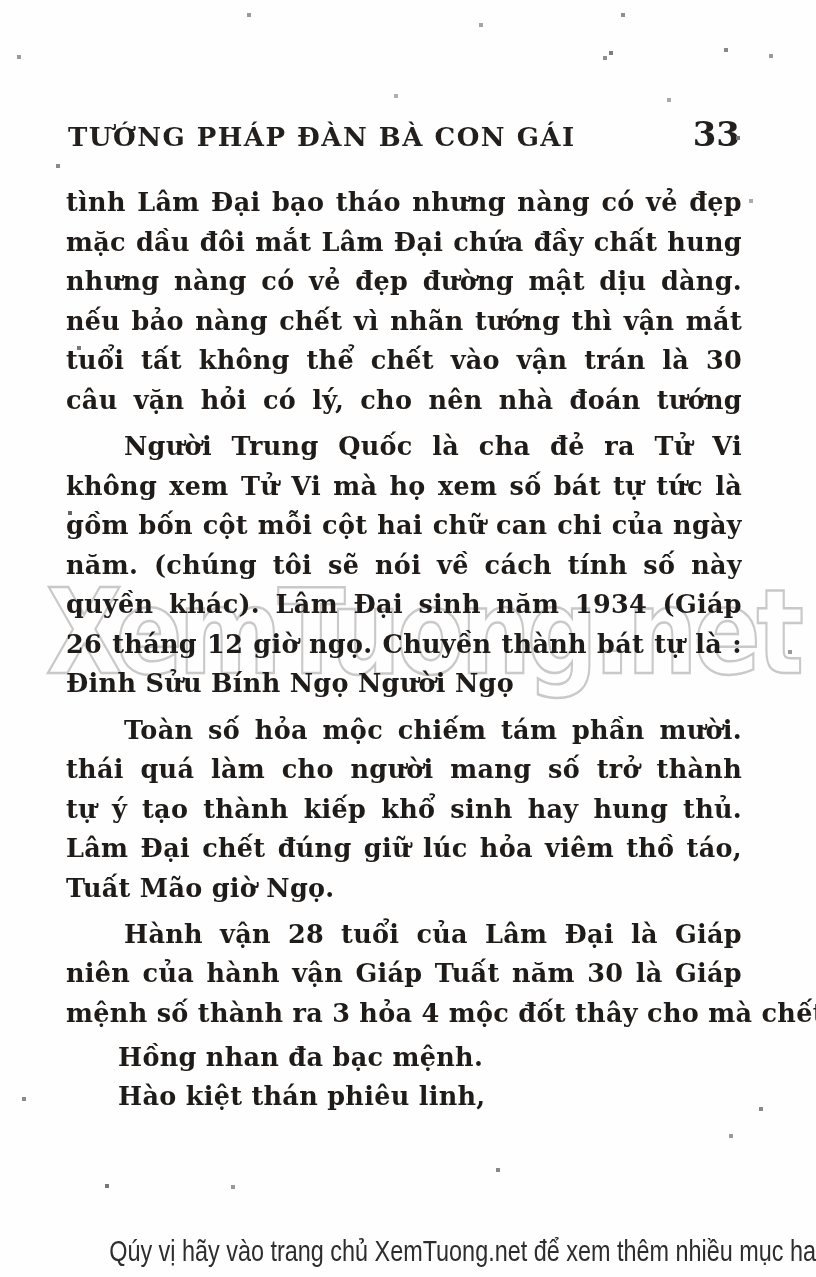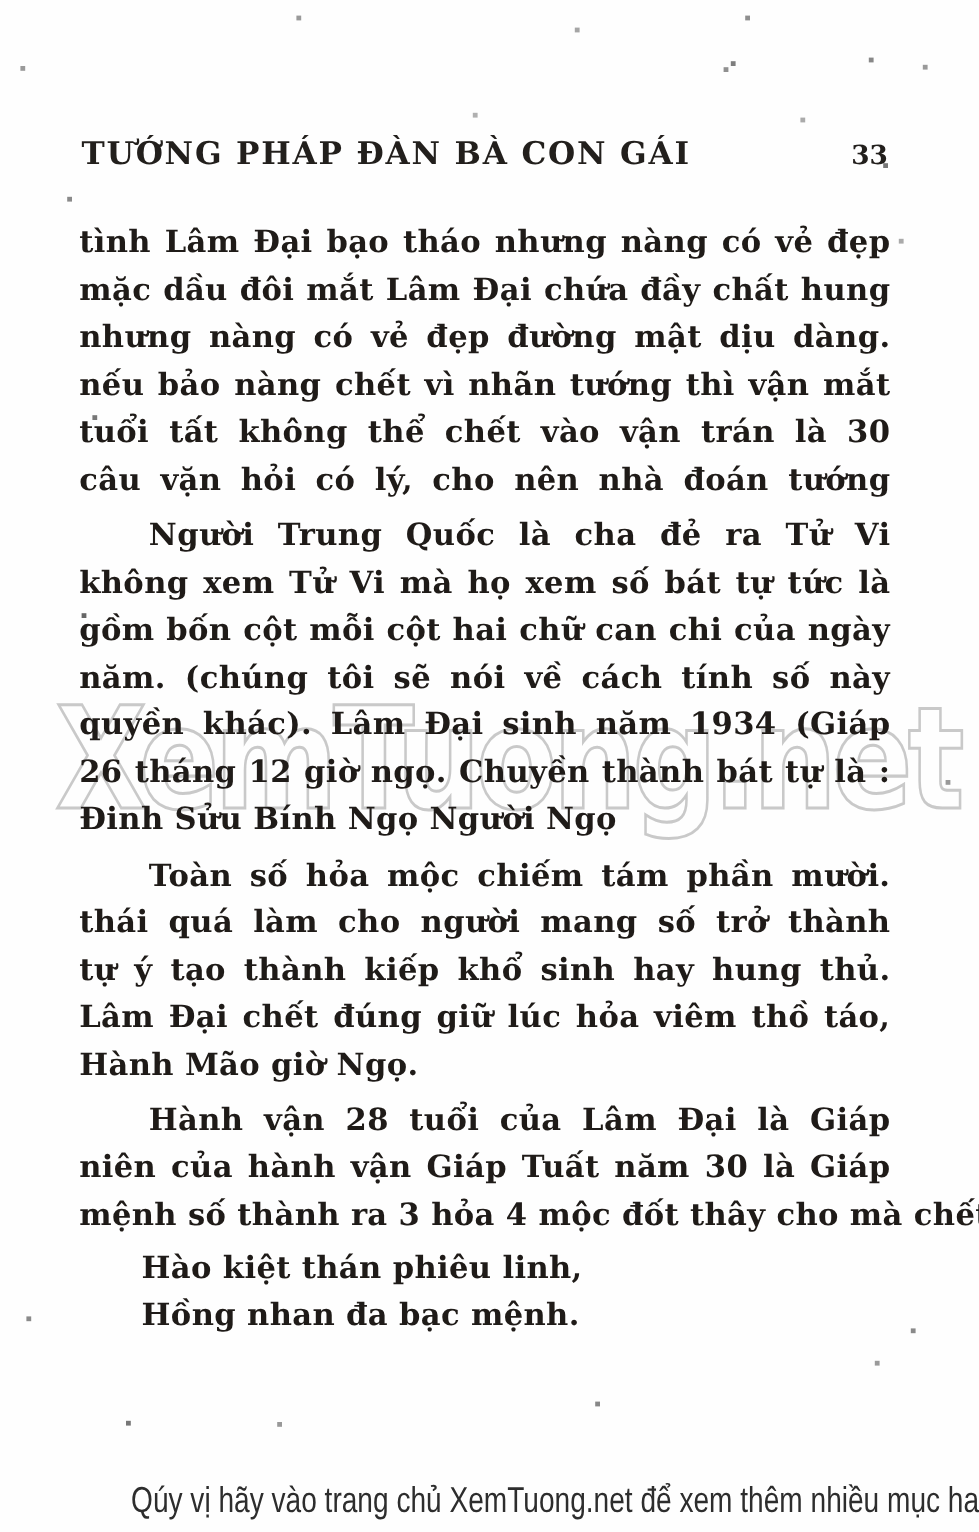--- a/index.html
+++ b/index.html
@@ -11,21 +11,21 @@
     font-family:"DejaVu Serif","Liberation Serif",serif;
     color:#1d1a18;
   }
   
   .header{
     position:absolute;top:114px;left:68px;right:76px;
     display:flex;justify-content:space-between;align-items:baseline;
     font-weight:bold;font-size:26px;letter-spacing:1.5px;
     color:#221f1c;
   }
-  .pagenum{font-size:22px;letter-spacing:0;}
+  .pagenum{font-size:34px;letter-spacing:0;}
   
   .bodytext{
     position:absolute;top:183px;left:66px;right:74px;
     font-size:25.5px;font-weight:bold;letter-spacing:.3px;
     color:#1f1b18;
   }
   .line{
     line-height:39.5px;height:39.5px;white-space:nowrap;
   }
   .jl{ 
@@ -122,32 +122,32 @@
       <div class="line jl">quyền khác). Lâm Đại sinh năm 1934 (Giáp Tuất) ngày</div>
       <div class="line jl">26 tháng 12 giờ ngọ. Chuyền thành bát tự là : Giáp Tuất</div>
       <div class="line">Đinh Sửu Bính Ngọ Người Ngọ</div>
     </div>
 
     <div class="pgap2">
       <div class="line jl fi">Toàn số hỏa mộc chiếm tám phần mười. Mộc trợ hỏa</div>
       <div class="line jl">thái quá làm cho người mang số trở thành ngoạn nghạnh</div>
       <div class="line jl">tự ý tạo thành kiếp khổ sinh hay hung thủ. Cho nên khi</div>
       <div class="line jl">Lâm Đại chết đúng giữ lúc hỏa viêm thồ táo, tháng 6 ngày</div>
-      <div class="line">Hành Mão giờ Ngọ.</div>
+      <div class="line">Tuất Mão giờ Ngọ.</div>
     </div>
 
     <div class="pgap3">
       <div class="line jl fi">Hành vận 28 tuổi của Lâm Đại là Giáp Tuất, lưu</div>
       <div class="line jl">niên của hành vận Giáp Tuất năm 30 là Giáp Thìn cộng</div>
       <div class="line">mệnh số thành ra 3 hỏa 4 mộc đốt thây cho mà chết.</div>
     </div>
 
     <div class="pgap4">
+      <div class="line pi">Hồng nhan đa bạc mệnh.</div>
       <div class="line pi">Hào kiệt thán phiêu linh,</div>
-      <div class="line pi">Hồng nhan đa bạc mệnh.</div>
     </div>
 
   </div>
 
   <div class="footer">
     <span class="footer-inner">Qúy vị hãy vào trang chủ XemTuong.net để xem thêm nhiều mục hay khác</span>
   </div>
 
   <div class="speckles"></div>
 

